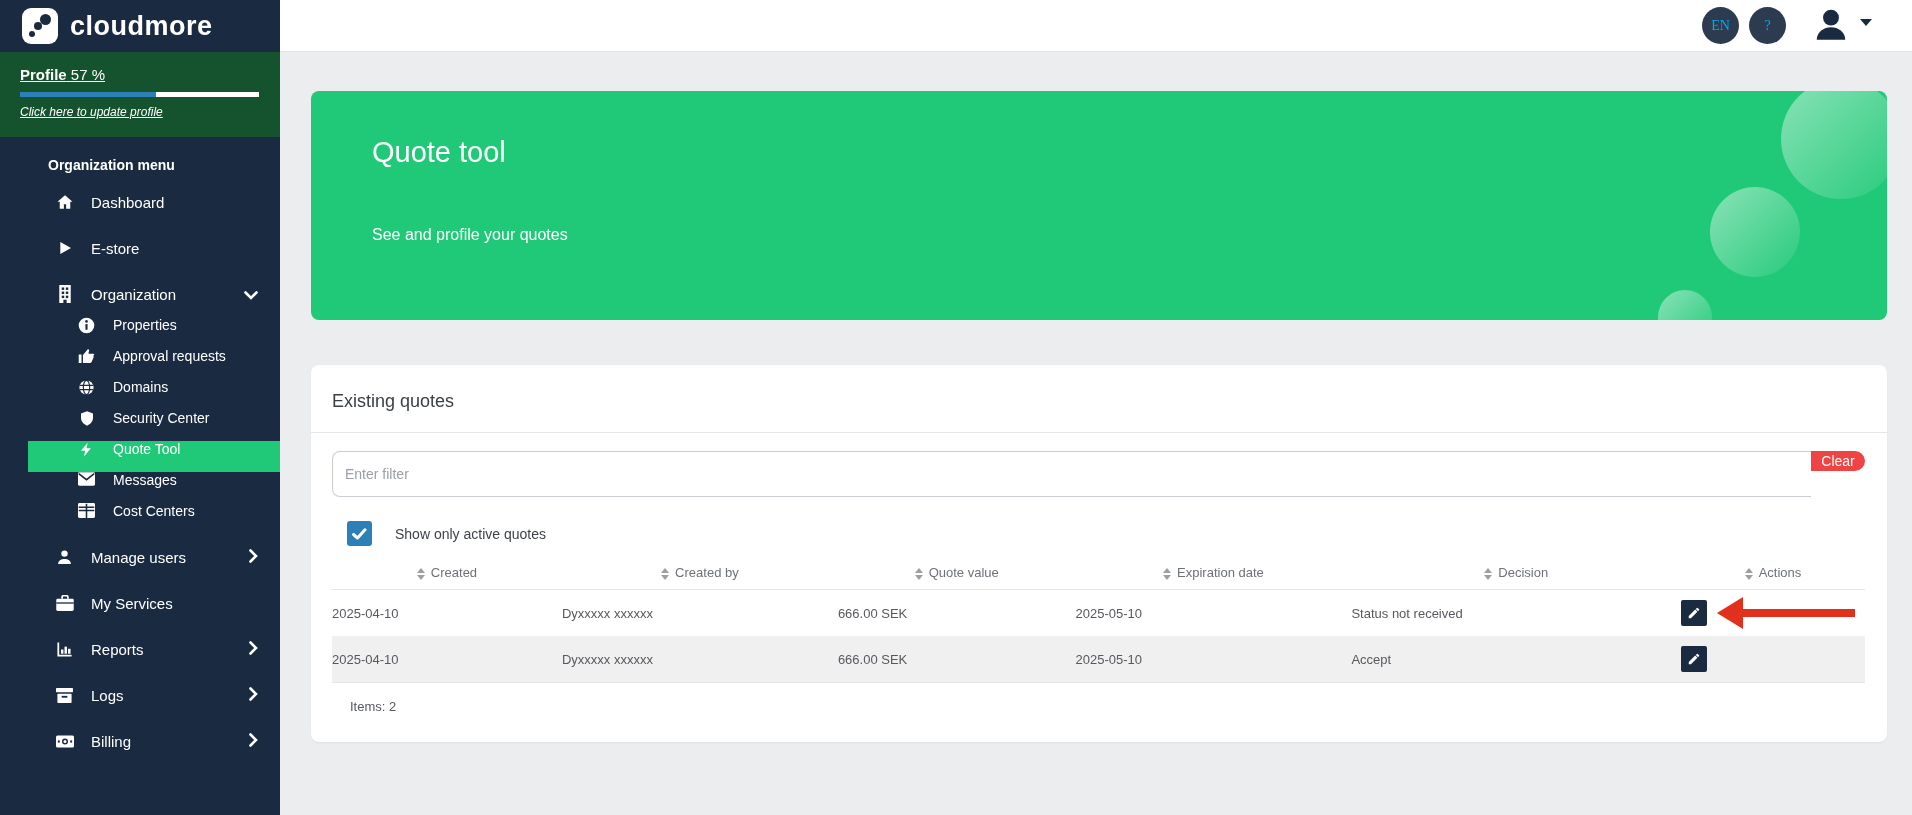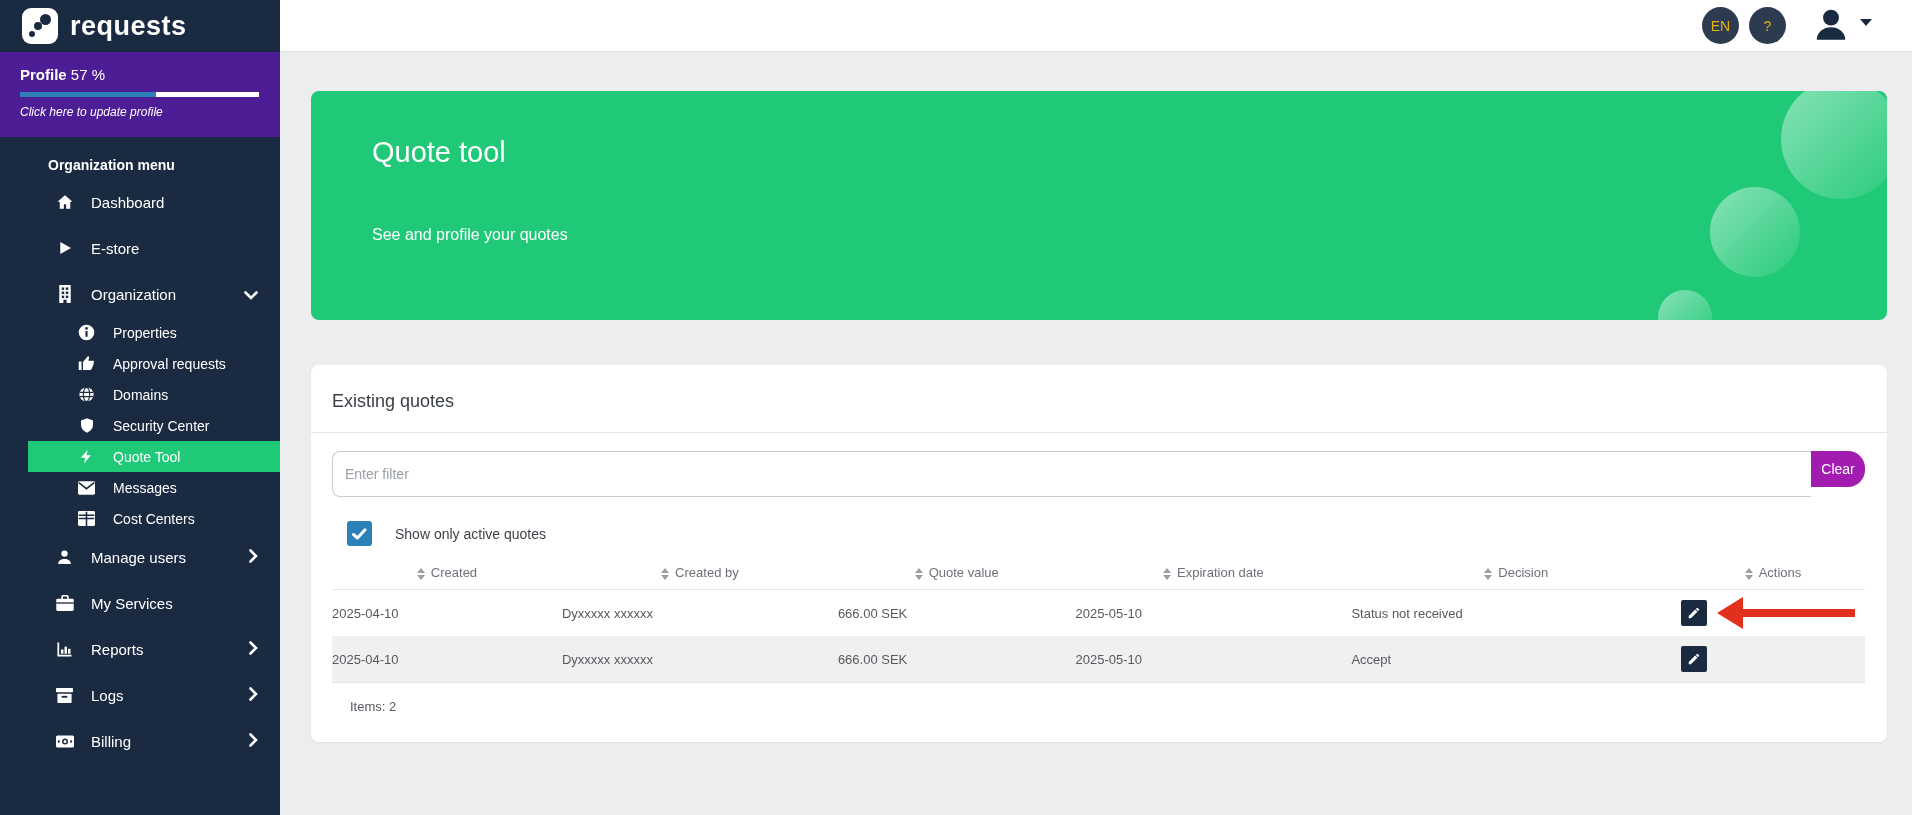--- a/index.html
+++ b/index.html
@@ -9,61 +9,61 @@
   
   .sidebar { width:280px; min-width:280px; height:815px; background:#1a2a41; color:#fff; display:flex; flex-direction:column; }
   .logo-bar { height:52px; background:#1a2a41; display:flex; align-items:center; padding-left:22px; gap:12px; }
   .logo-mark { width:36px; height:36px; background:#fff; border-radius:9px; position:relative; }
   .logo-mark i { position:absolute; background:#1a2a41; border-radius:50%; }
   .logo-mark i.d1 { width:6px; height:6px; left:7px; bottom:7px; }
   .logo-mark i.d2 { width:8px; height:8px; left:12px; top:14px; }
   .logo-mark i.d3 { width:11px; height:11px; right:7px; top:6px; }
   .logo-text { font-size:27px; font-weight:bold; letter-spacing:.5px; color:#fff; }
 
-  .profile-box { background:#4c1d95; padding:14px 20px 18px 20px; }
+  .profile-box { background:#14532d; padding:14px 20px 18px 20px;text-decoration:underline; }
   .profile-line { font-size:15px; margin-bottom:9px; }
   .profile-line b { font-weight:bold; }
   .progress-track { width:239px; height:5px; background:#fff; position:relative; }
   .progress-fill { position:absolute; left:0; top:0; height:5px; background:#2d7fb8; }
   .profile-update { font-size:12px; font-style:italic; margin-top:8px; color:#fff; }
 
   .nav { padding-top:20px; flex:1;margin-left:28px; }
   .nav-section-title { font-size:14px; font-weight:bold; padding:0 0 6px 20px; }
   .nav-item { display:flex; align-items:center; height:46px; padding-left:27px; gap:17px; font-size:15px; cursor:pointer; position:relative; }
-  .nav-sub { display:flex; align-items:center; height:31px; padding-left:49px; gap:17px; font-size:14px; cursor:pointer; position:relative; }
+  .nav-sub { display:flex; align-items:flex-start; height:31px; padding-left:49px; gap:17px; font-size:14px; cursor:pointer; position:relative; }
   .nav-sub.active { background:#20c977; }
   .chev { position:absolute; right:22px; }
   .icn { display:inline-flex; width:19px; justify-content:center; }
   .icn svg { display:block; }
 
   
   .main { flex:1; display:flex; flex-direction:column; }
   .topbar { height:52px; background:#fff; border-bottom:1px solid #e2e5e8; display:flex; align-items:center; justify-content:flex-end; padding-right:40px; gap:10px; }
-  .circle-btn { width:37px; height:37px; border-radius:50%; background:#2c3b50; color:#eab308; display:flex; align-items:center; justify-content:center; font-size:14px; cursor:pointer; }
+  .circle-btn { width:37px; height:37px; border-radius:50%; background:#2c3b50; color:#0ea5e9; display:flex; align-items:center; justify-content:center; font-size:14px; cursor:pointer;font-family:Liberation Serif, serif; }
   .avatar-wrap { display:flex; align-items:center; gap:10px; margin-left:16px; cursor:pointer; }
   .caret-down { width:0; height:0; border-left:6px solid transparent; border-right:6px solid transparent; border-top:7px solid #1a2a41; margin-top:-6px; }
 
   .content { flex:1; background:#ecedee; padding:39px 25px 0 31px; overflow:hidden; }
 
   .hero { height:229px; background:#20c977; border-radius:8px; position:relative; overflow:hidden; padding:45px 0 0 61px; color:#fff; }
   .hero-title { font-size:29px; font-weight:normal; }
   .hero-sub { font-size:16px; margin-top:57px; }
   .bubble { position:absolute; border-radius:50%; background:linear-gradient(135deg, rgba(255,255,255,.48), rgba(255,255,255,.03)); }
   .bubble.b1 { width:120px; height:120px; right:-14px; top:-12px; }
   .bubble.b2 { width:90px; height:90px; right:87px; top:96px; }
   .bubble.b3 { width:54px; height:54px; right:175px; bottom:-24px; }
 
   .card { margin-top:45px; background:#fff; border-radius:8px; box-shadow:0 1px 2px rgba(0,0,0,.06); padding:0 0 28px 0; }
   .card-title { font-size:18px; color:#3a3f45; padding:26px 21px 20px 21px; border-bottom:1px solid #e4e6e8; }
   .card-body { padding:18px 22px 0 21px; }
 
   .filter-row { display:flex; }
   .filter-input { flex:1; height:46px; border:1px solid #c9cdd1; border-right:none; border-radius:8px 0 0 8px; padding:0 12px; font-size:14px; color:#555; font-family:"Liberation Sans",sans-serif; outline:none; }
   .filter-input::placeholder { color:#9aa0a6; }
-  .clear-btn { width:54px; height:36px; background:#a21caf; color:#fff; border:none; border-radius:0 17px 17px 0; font-size:14px; cursor:pointer; font-family:"Liberation Sans",sans-serif; }
+  .clear-btn { width:54px; height:20px; background:#ef4444; color:#fff; border:none; border-radius:0 17px 17px 0; font-size:14px; cursor:pointer; font-family:"Liberation Sans",sans-serif; }
 
   .check-row { display:flex; align-items:center; margin:24px 0 10px 15px; gap:23px; }
   .checkbox { width:25px; height:25px; background:#2d7fb8; border-radius:3px; display:flex; align-items:center; justify-content:center; cursor:pointer; }
   .check-label { font-size:14px; color:#3e4349; }
 
   table.quotes { width:100%; border-collapse:collapse; font-size:13px; }
   table.quotes th { text-align:center; font-weight:normal; color:#6d7278; padding:9px 0 9px 0; border-bottom:1px solid #e4e6e8; cursor:pointer; }
   table.quotes td { padding:10px 0; color:#55595e; }
   table.quotes tbody tr:nth-child(2) { background:#f0f0f1; }
   .sort-glyph { display:inline-flex; flex-direction:column; vertical-align:middle; margin-right:6px; gap:2px; }
@@ -81,21 +81,21 @@
 </head>
 <body>
 
 <aside class="sidebar">
   <div class="logo-bar">
     <span class="logo-mark">
         <i class="d1"></i>
         <i class="d2"></i>
         <i class="d3"></i>
       </span>
-    <span class="logo-text">requests</span>
+    <span class="logo-text">cloudmore</span>
   </div>
 
   <div class="profile-box">
     <div class="profile-line"><b>Profile</b> <span>57 %</span></div>
     <div class="progress-track">
         <div class="progress-fill" style="width:57%"></div>
       </div>
     <div class="profile-update">Click here to update profile</div>
   </div>
 

